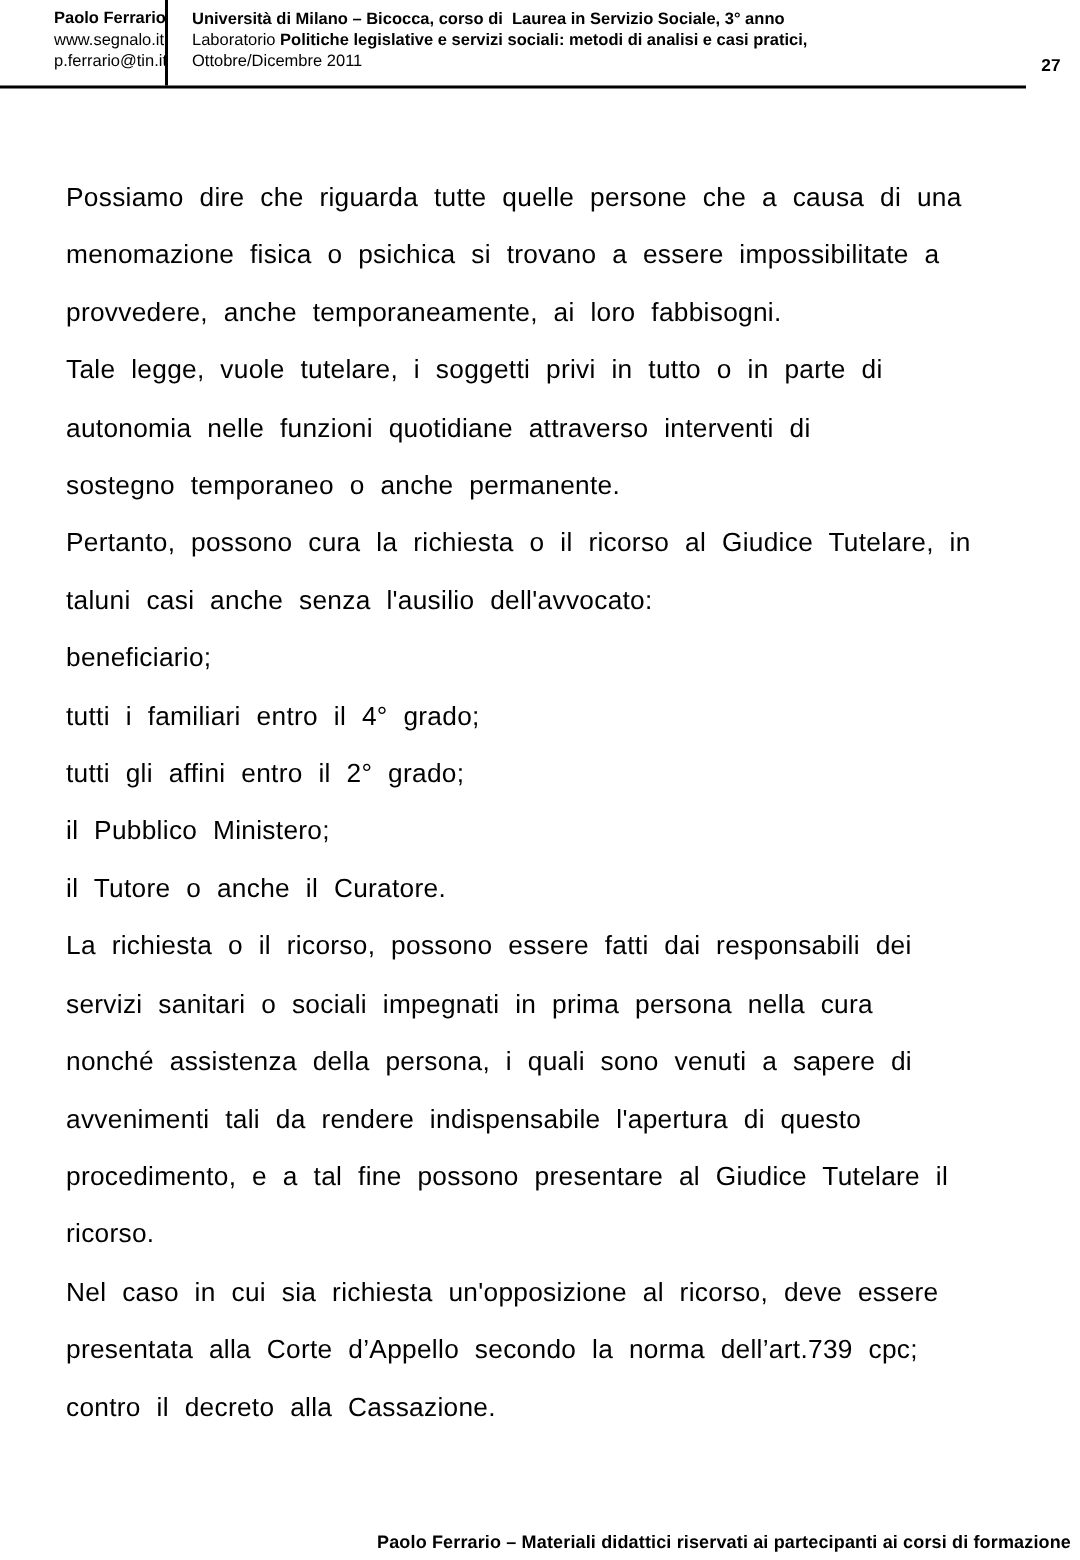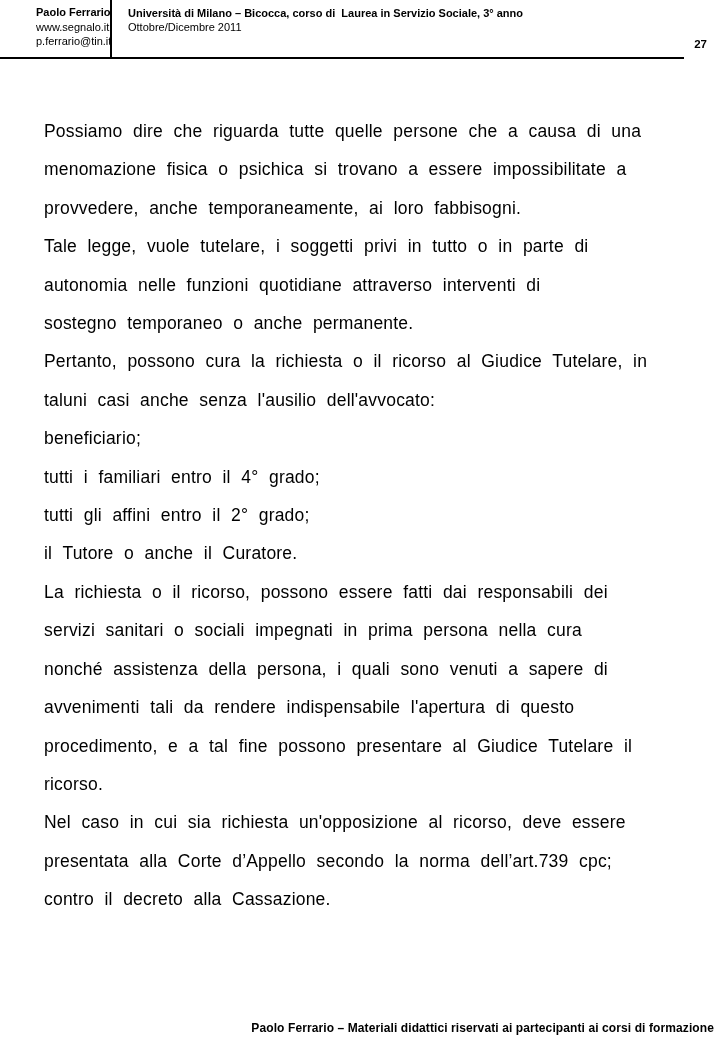--- a/index.html
+++ b/index.html
@@ -92,39 +92,41 @@
 <div class="header-left">
   <div class="author-name">Paolo Ferrario</div>
   <div>www.segnalo.it</div>
   <div>p.ferrario@tin.it</div>
 </div>
 
 <div class="v-divider"></div>
 
 <div class="header-right">
   <div class="course-line bold">Università di Milano – Bicocca, corso di  Laurea in Servizio Sociale, 3° anno</div>
+  <div class="course-line"><span>Laboratorio </span><span class="bold">Politiche legislative e servizi sociali: metodi di analisi e casi pratici,</span></div>
   <div class="course-line">Ottobre/Dicembre 2011</div>
 </div>
 
 <div class="header-rule"></div>
 
 <div class="page-number">27</div>
 
 <div class="body-text">
     <div class="line">Possiamo dire che riguarda tutte quelle persone che a causa di una</div>
     <div class="line">menomazione fisica o psichica si trovano a essere impossibilitate a</div>
     <div class="line">provvedere, anche temporaneamente, ai loro fabbisogni.</div>
     <div class="line">Tale legge, vuole tutelare, i soggetti privi in tutto o in parte di</div>
     <div class="line">autonomia nelle funzioni quotidiane attraverso interventi di</div>
     <div class="line">sostegno temporaneo o anche permanente.</div>
     <div class="line">Pertanto, possono cura la richiesta o il ricorso al Giudice Tutelare, in</div>
     <div class="line">taluni casi anche senza l'ausilio dell'avvocato:</div>
     <div class="line">beneficiario;</div>
     <div class="line">tutti i familiari entro il 4° grado;</div>
     <div class="line">tutti gli affini entro il 2° grado;</div>
+    <div class="line">il Pubblico Ministero;</div>
     <div class="line">il Tutore o anche il Curatore.</div>
     <div class="line">La richiesta o il ricorso, possono essere fatti dai responsabili dei</div>
     <div class="line">servizi sanitari o sociali impegnati in prima persona nella cura</div>
     <div class="line">nonché assistenza della persona, i quali sono venuti a sapere di</div>
     <div class="line">avvenimenti tali da rendere indispensabile l'apertura di questo</div>
     <div class="line">procedimento, e a tal fine possono presentare al Giudice Tutelare il</div>
     <div class="line">ricorso.</div>
     <div class="line">Nel caso in cui sia richiesta un'opposizione al ricorso, deve essere</div>
     <div class="line">presentata alla Corte d’Appello secondo la norma dell’art.739 cpc;</div>
     <div class="line">contro il decreto alla Cassazione.</div>

